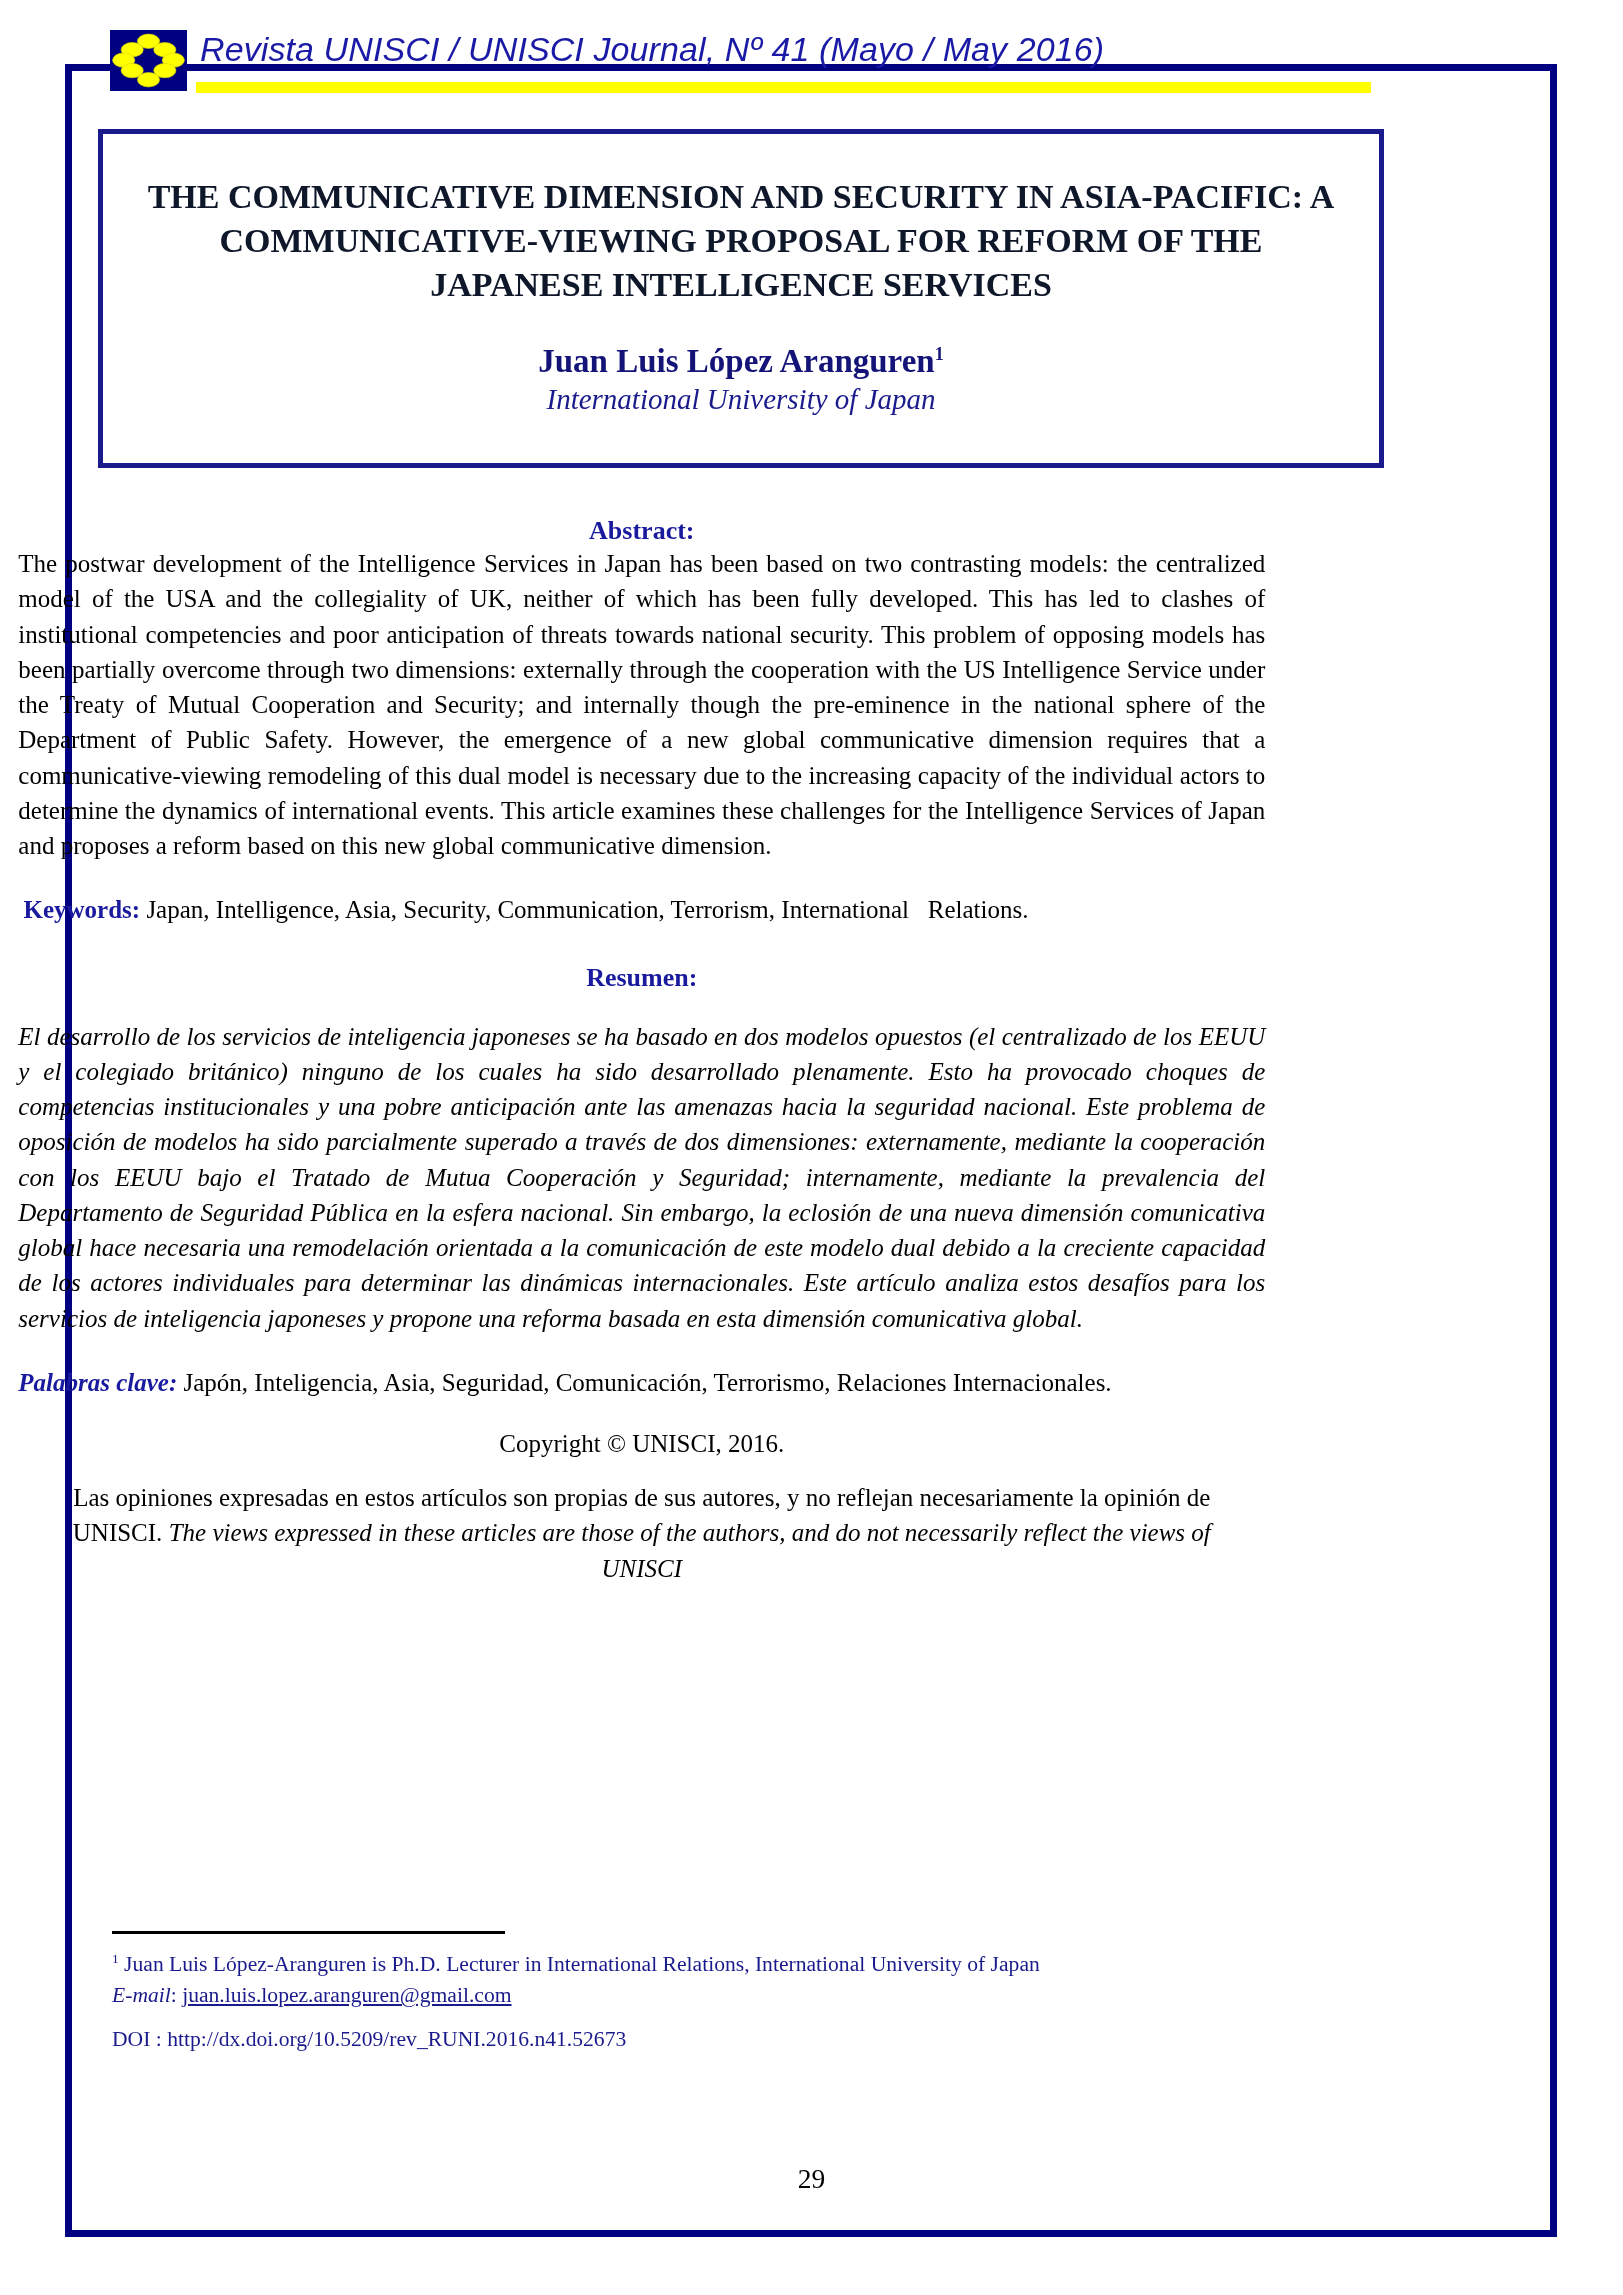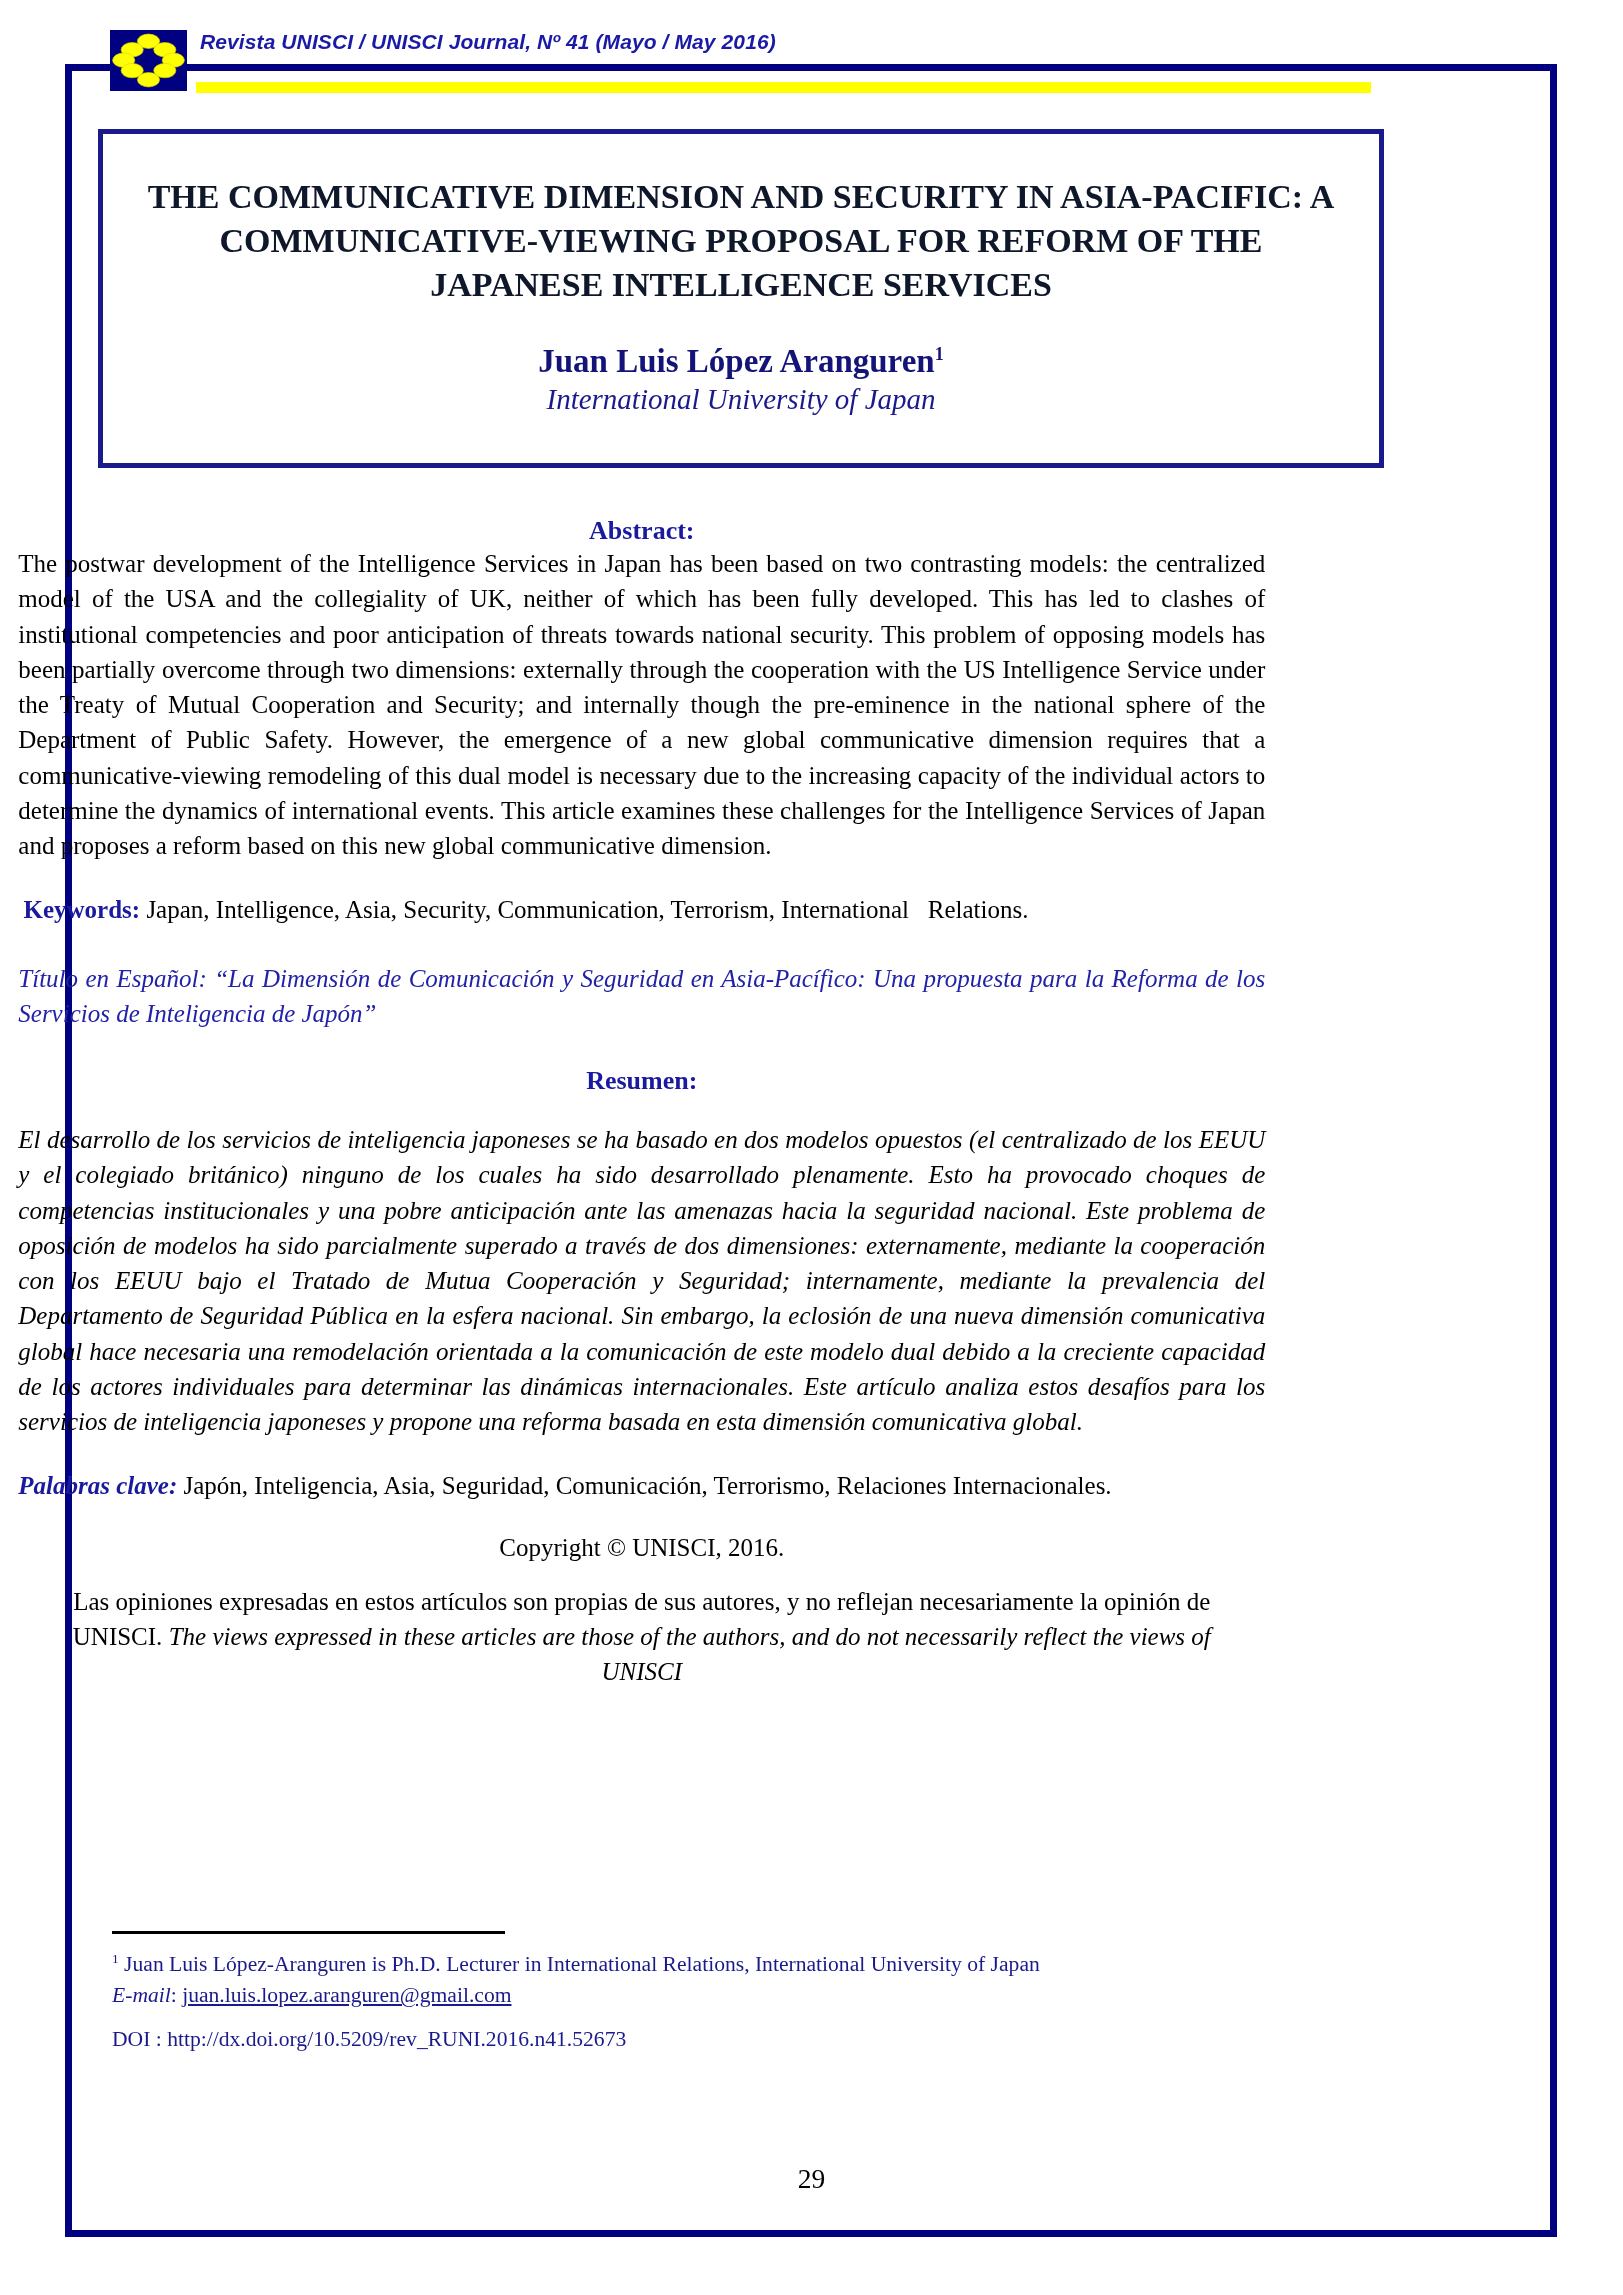--- a/index.html
+++ b/index.html
@@ -42,22 +42,22 @@
     height: 61px;
     background: #000080;
   }
   #journal-logo svg { display: block; }
   #masthead-title {
     position: absolute;
     left: 200px;
     top: 11.8px;
     font-family: "Liberation Sans", "DejaVu Sans", sans-serif;
     font-style: italic;
-    font-weight: bold;
-    font-size: 21px;
+    font-weight: normal;
+    font-size: 34px;
     color: #1a1aa6;
     letter-spacing: 0.1px;
     white-space: nowrap;
   }
   #masthead-rule {
     position: absolute;
     left: 196px;
     top: 64px;
     width: 1175px;
     height: 10.5px;
@@ -267,21 +267,20 @@
 
   <div class="section-heading" id="abstract-heading">Abstract:</div>
 
   <p class="body-text" id="abstract-body">The postwar development of the Intelligence Services in Japan has been based on two contrasting models: the centralized model of the USA and the collegiality of UK, neither of which has been fully developed. This has led to clashes of institutional competencies and poor anticipation of threats towards national security. This problem of opposing models has been partially overcome through two dimensions: externally through the cooperation with the US Intelligence Service under the Treaty of Mutual Cooperation and Security; and internally though the pre-eminence in the national sphere of the Department of Public Safety. However, the emergence of a new global communicative dimension requires that a communicative-viewing remodeling of this dual model is necessary due to the increasing capacity of the individual actors to determine the dynamics of international events. This article examines these challenges for the Intelligence Services of Japan and proposes a reform based on this new global communicative dimension.</p>
 
   <div id="keywords-line">
     <span class="kw-label">Keywords:</span>
     <span>Japan, Intelligence, Asia, Security, Communication, Terrorism, International</span><span id="keywords-gap">   </span><span>Relations.</span>
   </div>
 
-  <div id="spanish-title">Título en Español: “La Dimensión de Comunicación y Seguridad en Asia-Pacífico: Una propuesta para la Reforma de los Servicios de Inteligencia de Japón”</div>
 
   <div class="section-heading" id="resumen-heading">Resumen:</div>
 
   <p id="resumen-body">El desarrollo de los servicios de inteligencia japoneses se ha basado en dos modelos opuestos (el centralizado de los EEUU y el colegiado británico) ninguno de los cuales ha sido desarrollado plenamente. Esto ha provocado choques de competencias institucionales y una pobre anticipación ante las amenazas hacia la seguridad nacional. Este problema de oposición de modelos ha sido parcialmente superado a través de dos dimensiones: externamente, mediante la cooperación con los EEUU bajo el Tratado de Mutua Cooperación y Seguridad; internamente, mediante la prevalencia del Departamento de Seguridad Pública en la esfera nacional. Sin embargo, la eclosión de una nueva dimensión comunicativa global hace necesaria una remodelación orientada a la comunicación de este modelo dual debido a la creciente capacidad de los actores individuales para determinar las dinámicas internacionales. Este artículo analiza estos desafíos para los servicios de inteligencia japoneses y propone una reforma basada en esta dimensión comunicativa global.</p>
 
   <div id="palabras-line">
     <span class="kw-label-es">Palabras clave:</span>
     <span>Japón, Inteligencia, Asia, Seguridad, Comunicación, Terrorismo, Relaciones Internacionales.</span>
   </div>
 

